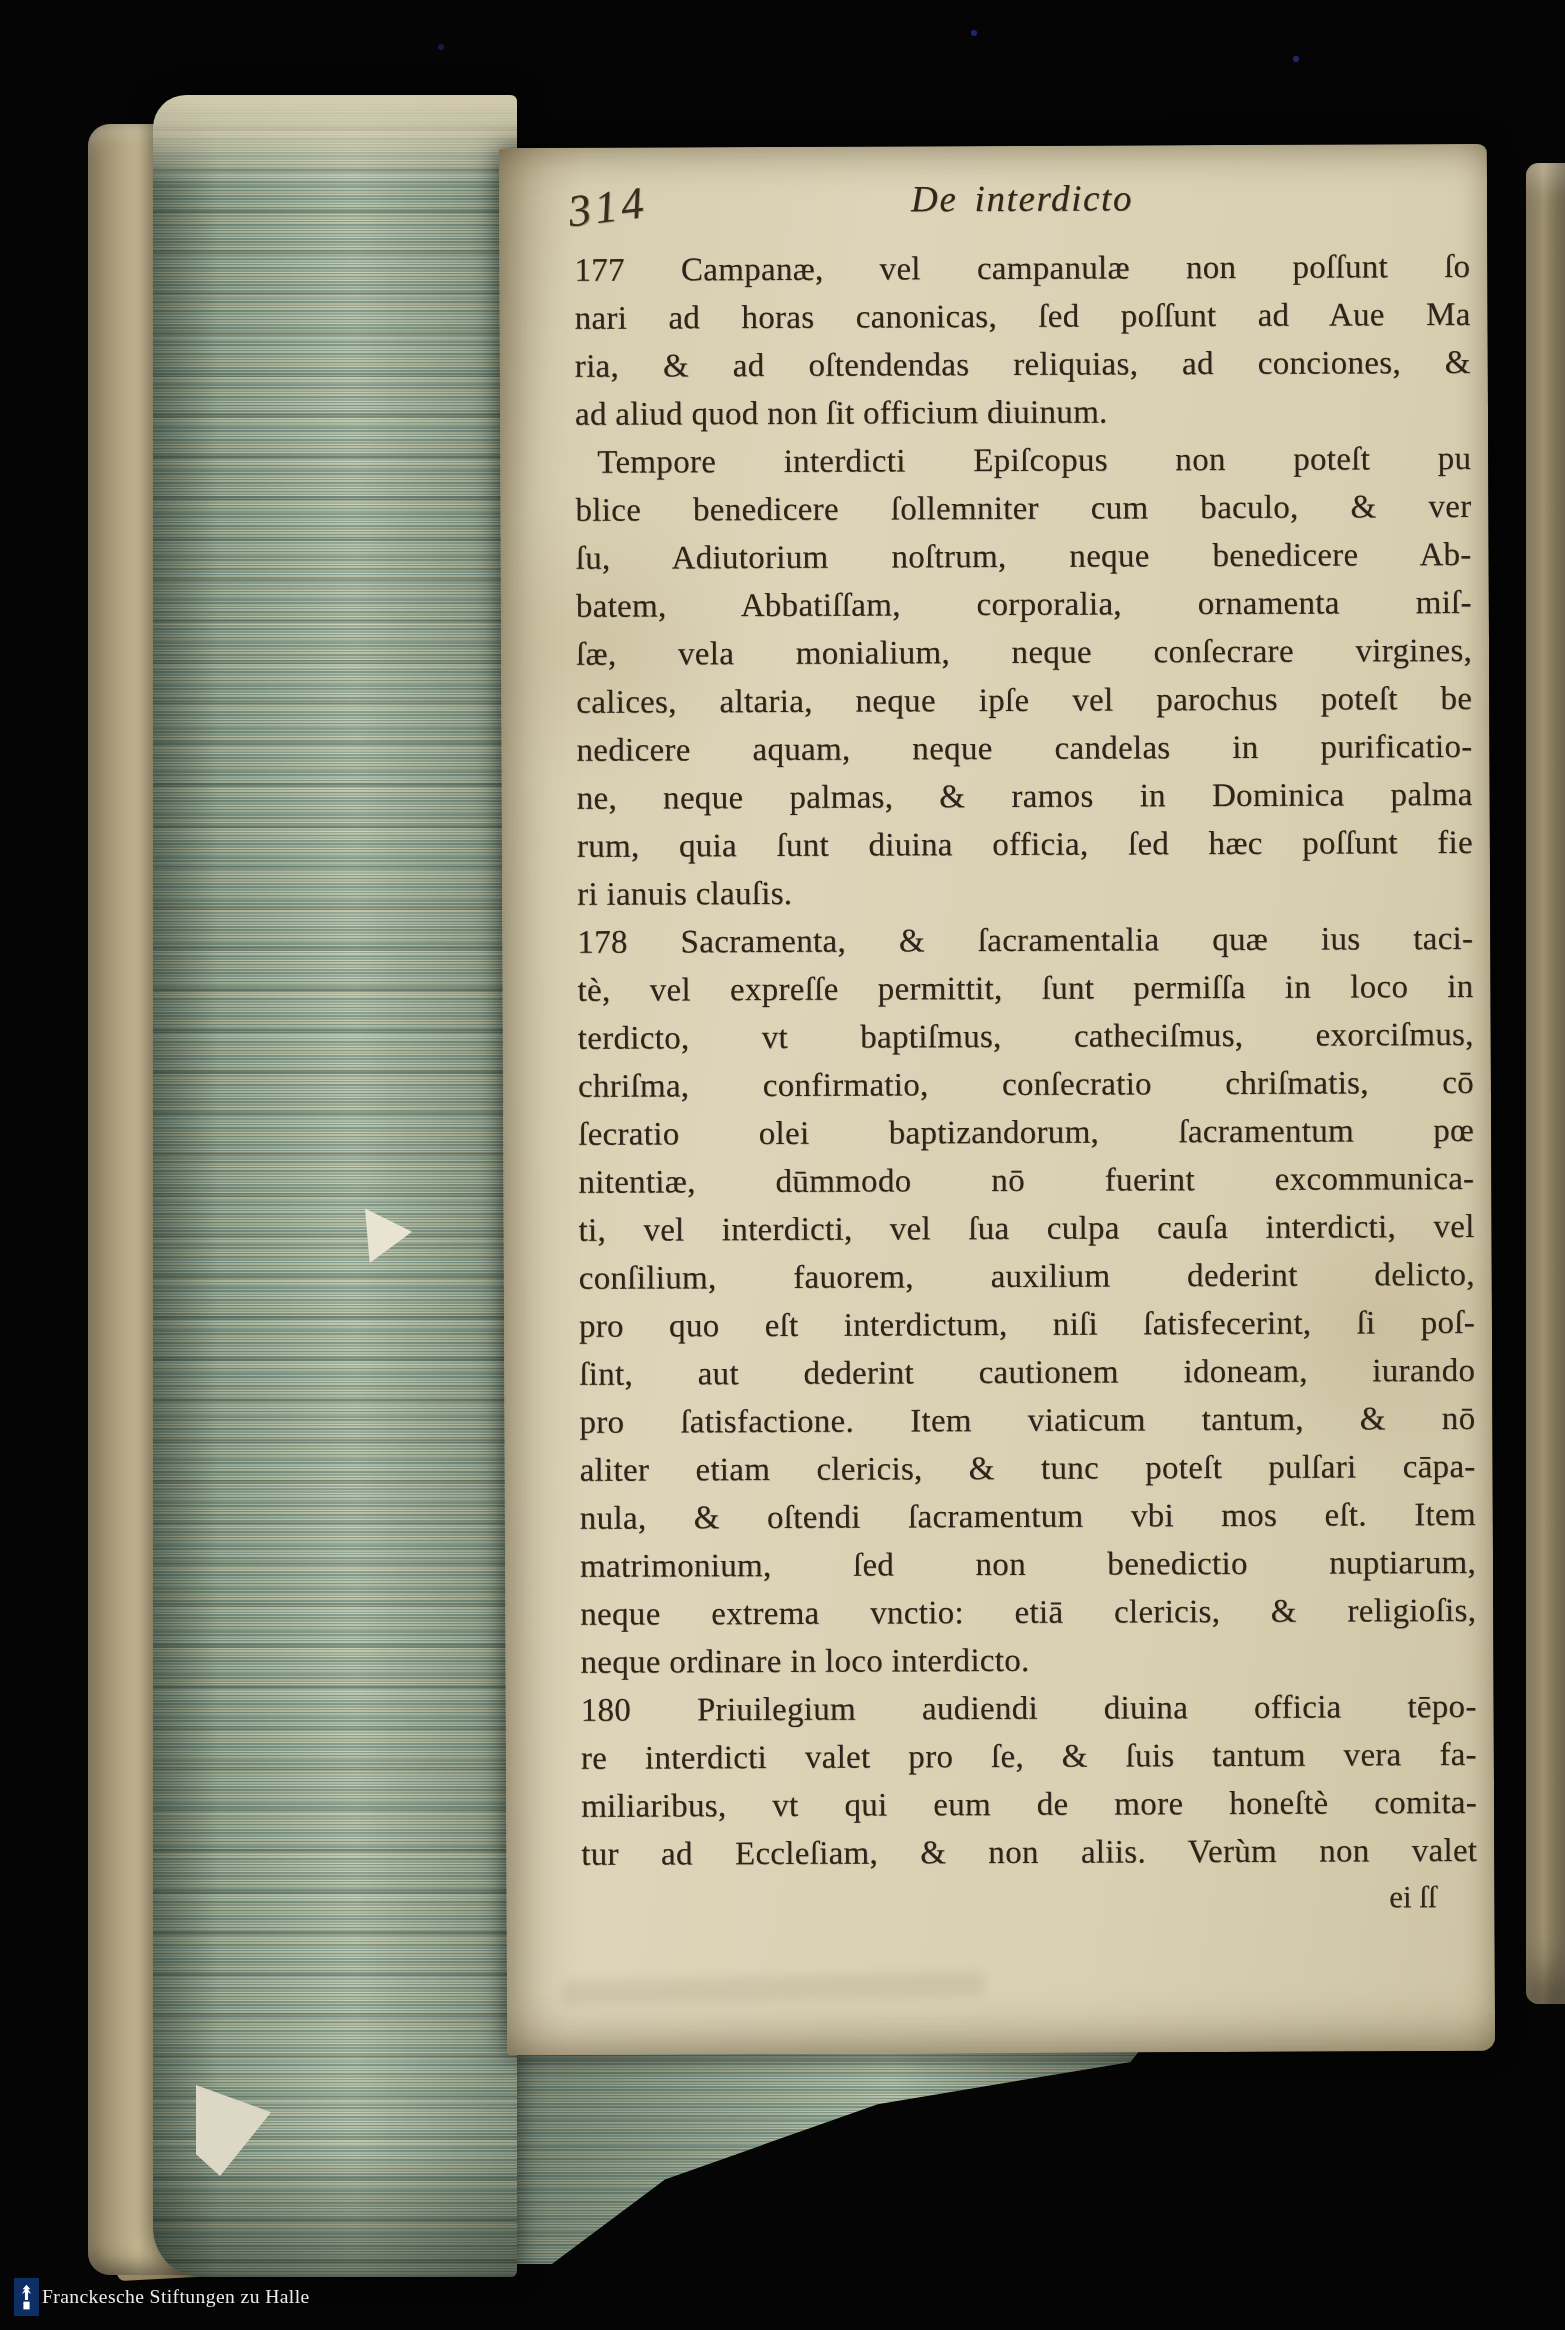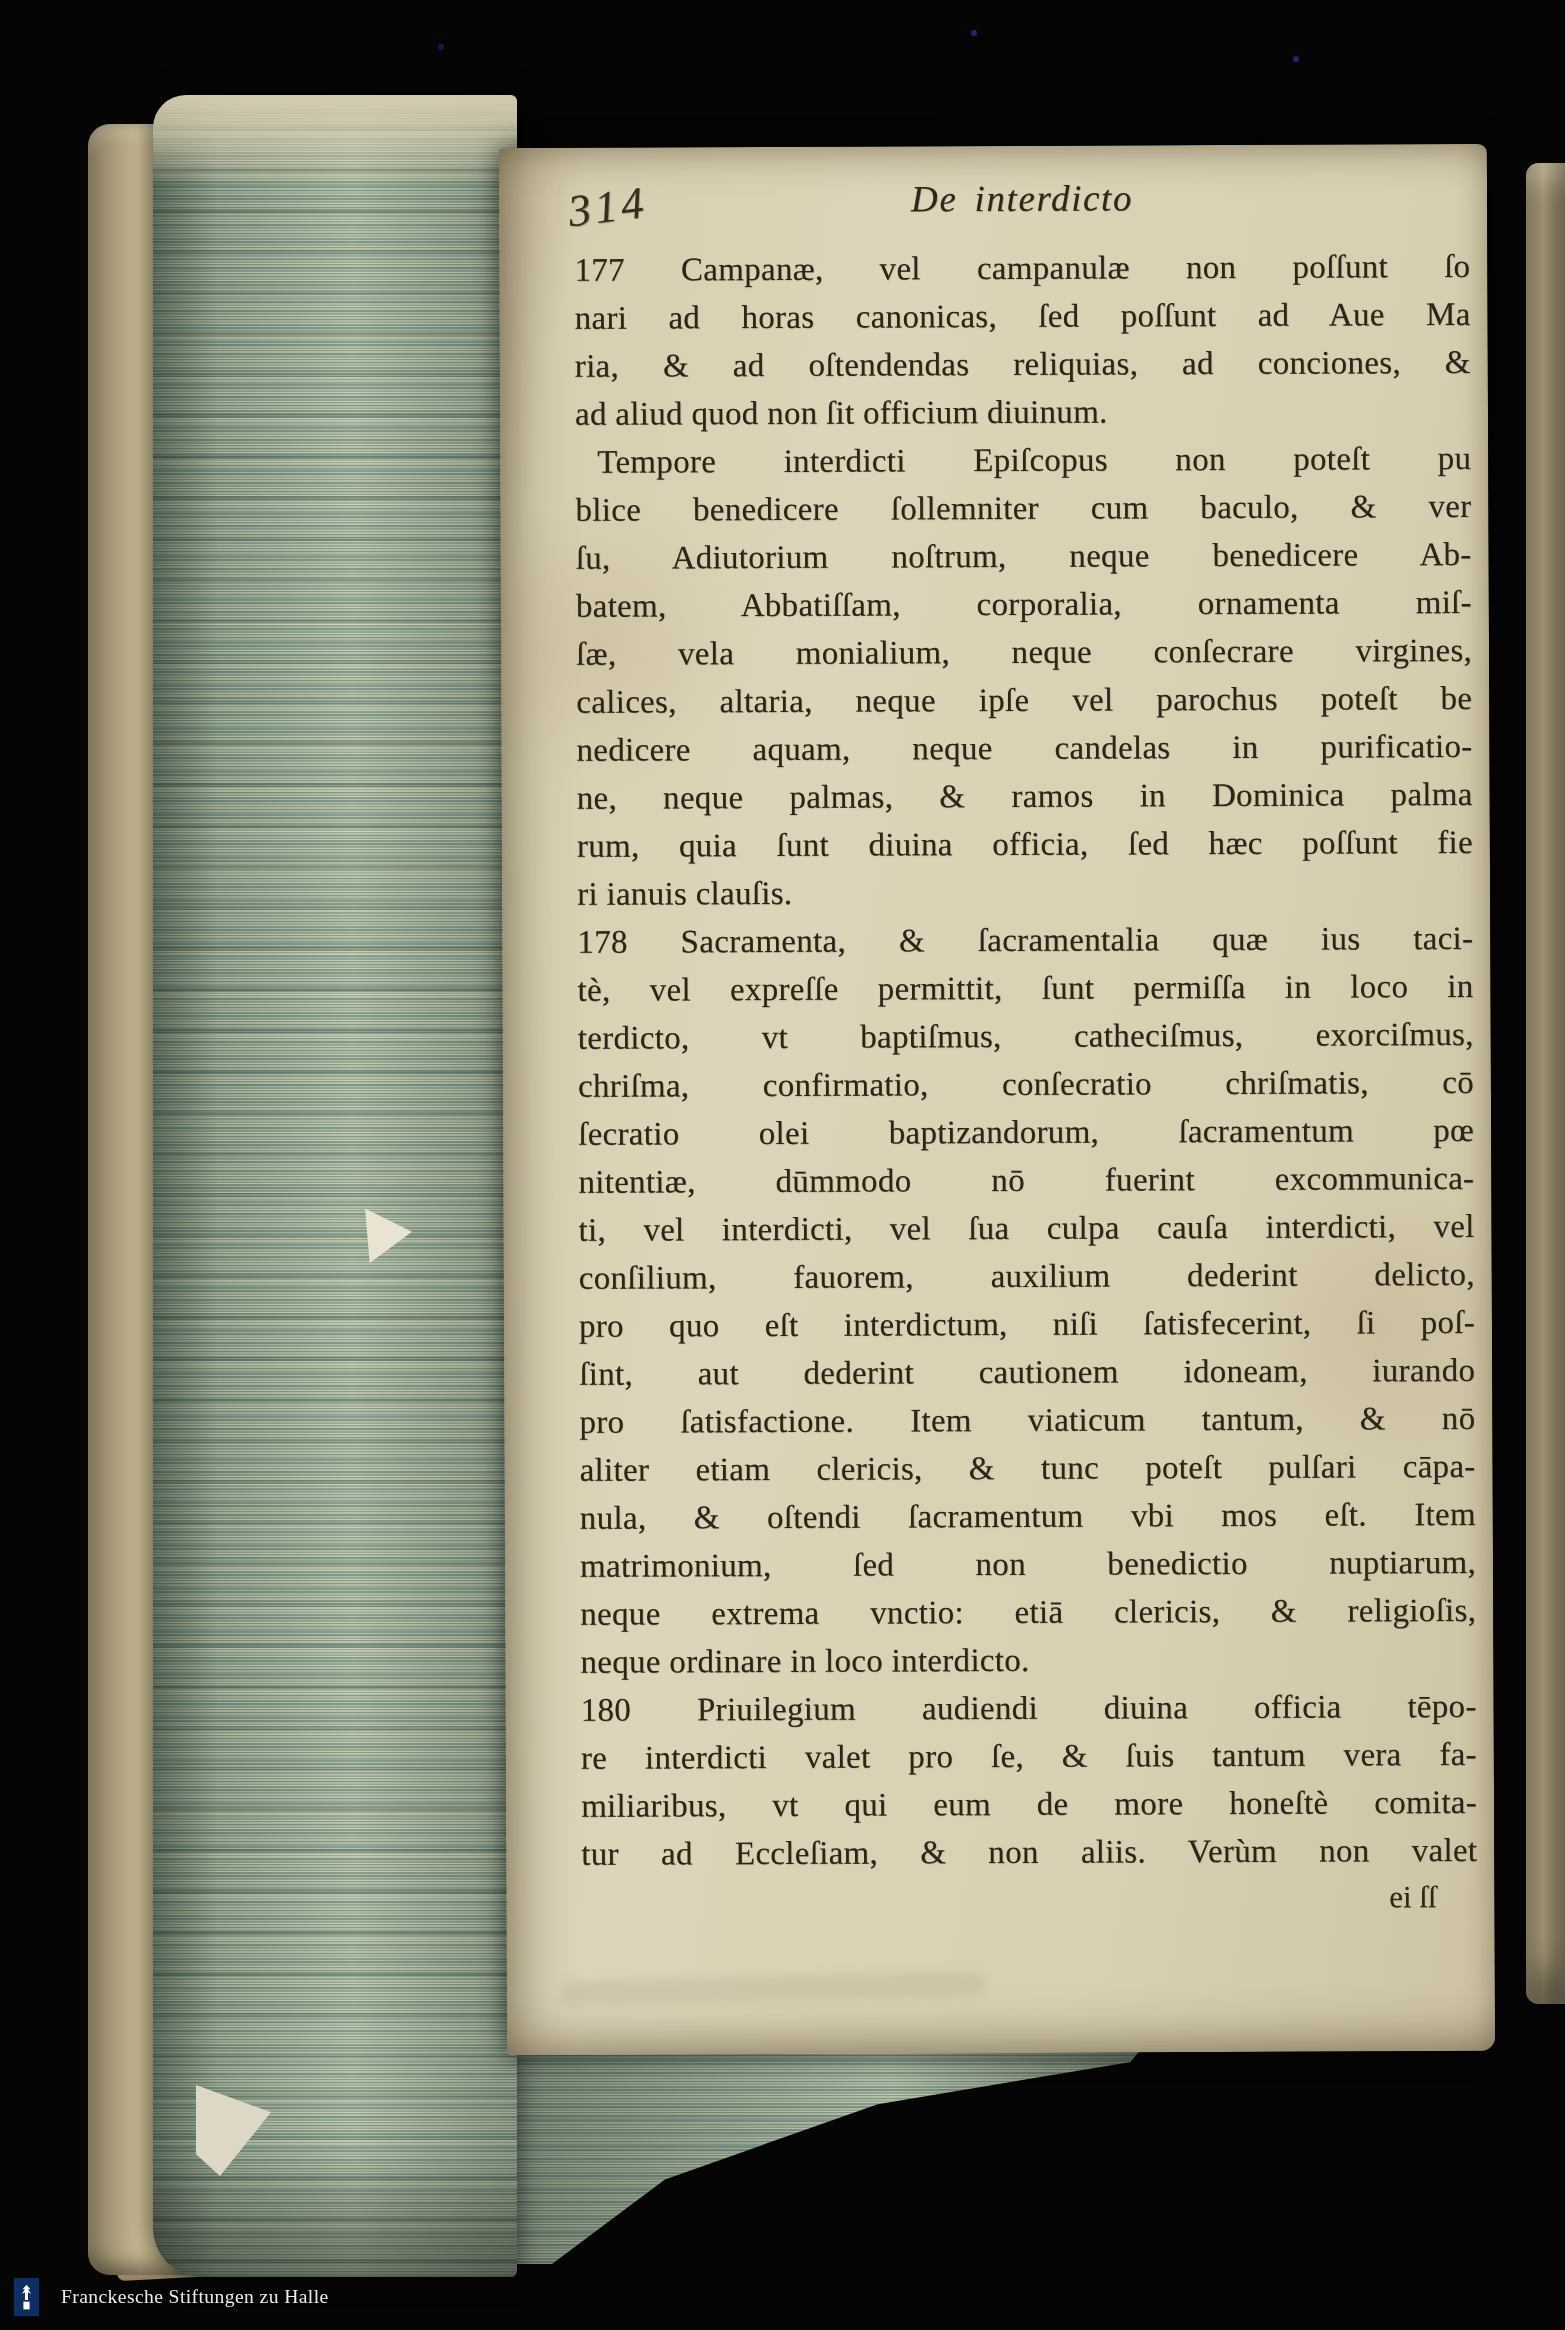--- a/index.html
+++ b/index.html
@@ -114,21 +114,21 @@
   .catchword-row{
     height:45px;line-height:45px;text-align:right;padding-right:41px;
     font-size:31px;color:#30271b;text-shadow:0.4px 0.4px 0.7px rgba(45,35,20,.45);
   }
   .showthrough{
     position:absolute;left:55px;bottom:55px;width:423px;height:23.5px;
     background:#5a5138;opacity:.1;filter:blur(5.5px);border-radius:7.8px;
     transform:rotate(-1deg);
   }
   
-  .footer{position:absolute;left:14px;top:2278px;display:flex;align-items:center;gap:22px;z-index:10;}
+  .footer{position:absolute;left:14px;top:2278px;display:flex;align-items:center;gap:3px;z-index:10;}
   .logo{
     display:inline-flex;align-items:center;justify-content:center;
     width:25px;height:38px;background:#0d2f66;
   }
   .footer-text{
     color:#ececec;font-size:19.6px;letter-spacing:0.4px;
     font-family:"Liberation Serif","DejaVu Serif",serif;
   }
 </style>
 </head>

